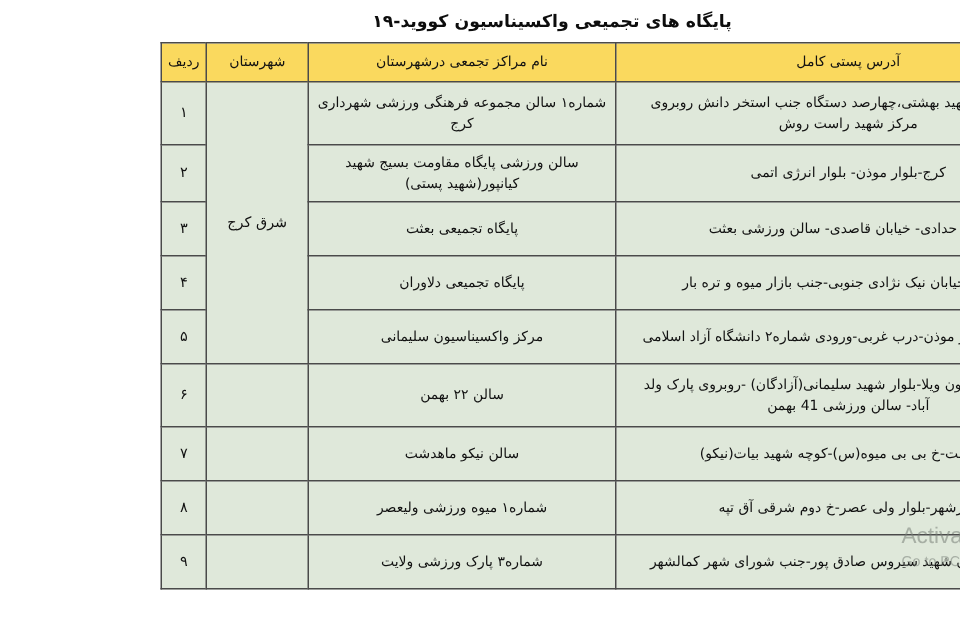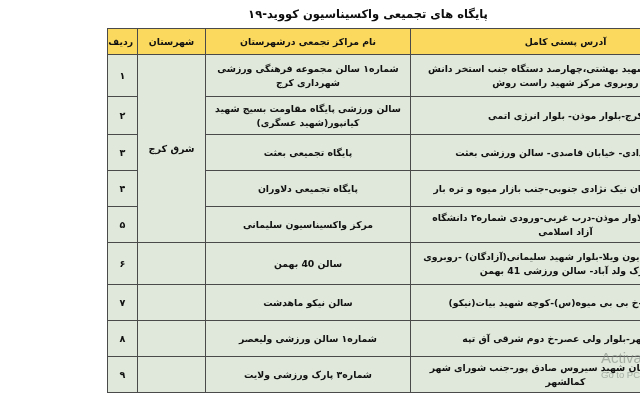--- a/index.html
+++ b/index.html
@@ -57,21 +57,21 @@
 
   table.vax-table td,
   table.vax-table th {
     border: 1px solid #4a4a4a;
     vertical-align: middle;
     text-align: center;
     padding: 2px 4px;
     font-size: 9.3px;
     line-height: 13.5px;
     color: #111111;
-    font-weight: bold;
+    font-weight: normal;
     box-sizing: border-box;
   }
 
   
   col.c-address  { width: 310px; }
   col.c-center   { width: 205px; }
   col.c-county   { width: 68px;  }
   col.c-rownum   { width: 30px;  }
 
   
@@ -161,21 +161,21 @@
 
         <tr class="row-h-tall">
           <td class="cell-address">کرج، خیابان شهید بهشتی،چهارصد دستگاه جنب استخر دانش روبروی مرکز شهید راست روش</td>
           <td class="cell-center">شماره۱ سالن مجموعه فرهنگی ورزشی شهرداری کرج</td>
           <td class="cell-county cell-county-merged" rowspan="5">شرق کرج</td>
           <td class="cell-rownum">۱</td>
         </tr>
 
         <tr class="row-h-mid">
           <td class="cell-address">کرج-بلوار موذن- بلوار انرژی اتمی</td>
-          <td class="cell-center">سالن ورزشی پایگاه مقاومت  بسیج شهید کیانپور(شهید عسگری)</td>
+          <td class="cell-center">سالن ورزشی پایگاه مقاومت  بسیج شهید کیانپور(شهید پستی)</td>
           <td class="cell-rownum">۲</td>
         </tr>
 
         <tr class="row-h-std">
           <td class="cell-address">بلوار حدادی- خیابان قاصدی- سالن ورزشی بعثت</td>
           <td class="cell-center">پایگاه تجمیعی بعثت</td>
           <td class="cell-rownum">۳</td>
         </tr>
 
         <tr class="row-h-std">
@@ -185,35 +185,35 @@
         </tr>
 
         <tr class="row-h-std">
           <td class="cell-address">گوهردشت-بلاوار موذن-درب غربی-ورودی شماره۲ دانشگاه آزاد اسلامی</td>
           <td class="cell-center">مرکز واکسیناسیون سلیمانی</td>
           <td class="cell-rownum">۵</td>
         </tr>
 
         <tr class="row-h-tall">
           <td class="cell-address">محمد شهر-همایون ویلا-بلوار شهید سلیمانی(آزادگان) -روبروی پارک ولد آباد- سالن ورزشی 41 بهمن</td>
-          <td class="cell-center">سالن 40 بهمن</td>
+          <td class="cell-center">سالن ۲۲ بهمن</td>
           <td class="cell-county"></td>
           <td class="cell-rownum">۶</td>
         </tr>
 
         <tr class="row-h-std">
           <td class="cell-address">ماهدشت-خ بی بی میوه(س)-کوچه شهید بیات(نیکو)</td>
           <td class="cell-center">سالن نیکو ماهدشت</td>
           <td class="cell-county"></td>
           <td class="cell-rownum">۷</td>
         </tr>
 
         <tr class="row-h-std">
           <td class="cell-address">مهرشهر-بلوار ولی عصر-خ دوم شرقی آق تپه</td>
-          <td class="cell-center">شماره۱ سالن ورزشی ولیعصر</td>
+          <td class="cell-center">شماره۱ میوه ورزشی ولیعصر</td>
           <td class="cell-county"></td>
           <td class="cell-rownum">۸</td>
         </tr>
 
         <tr class="row-h-std">
           <td class="cell-address">کمالشهر-خیابان شهید سیروس صادق پور-جنب شورای شهر کمالشهر</td>
           <td class="cell-center">شماره۳ پارک ورزشی ولایت</td>
           <td class="cell-county"></td>
           <td class="cell-rownum">۹</td>
         </tr>

